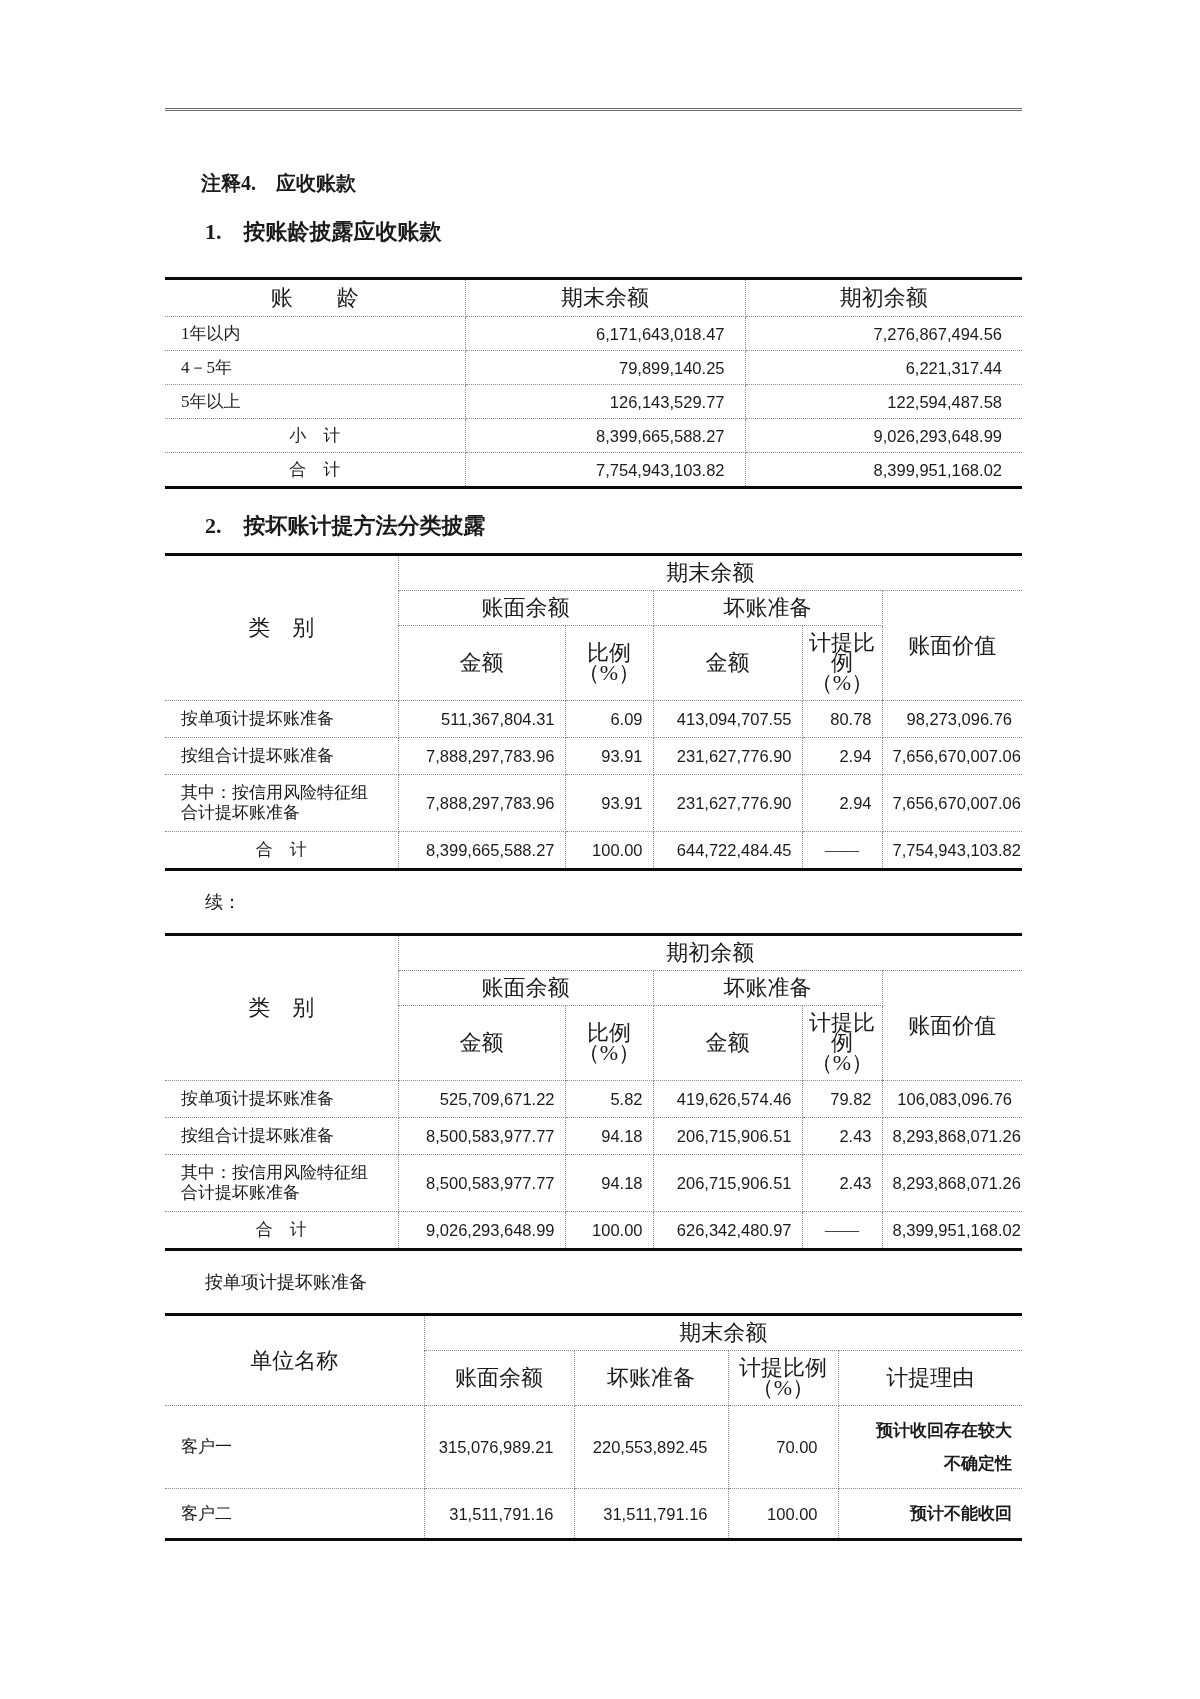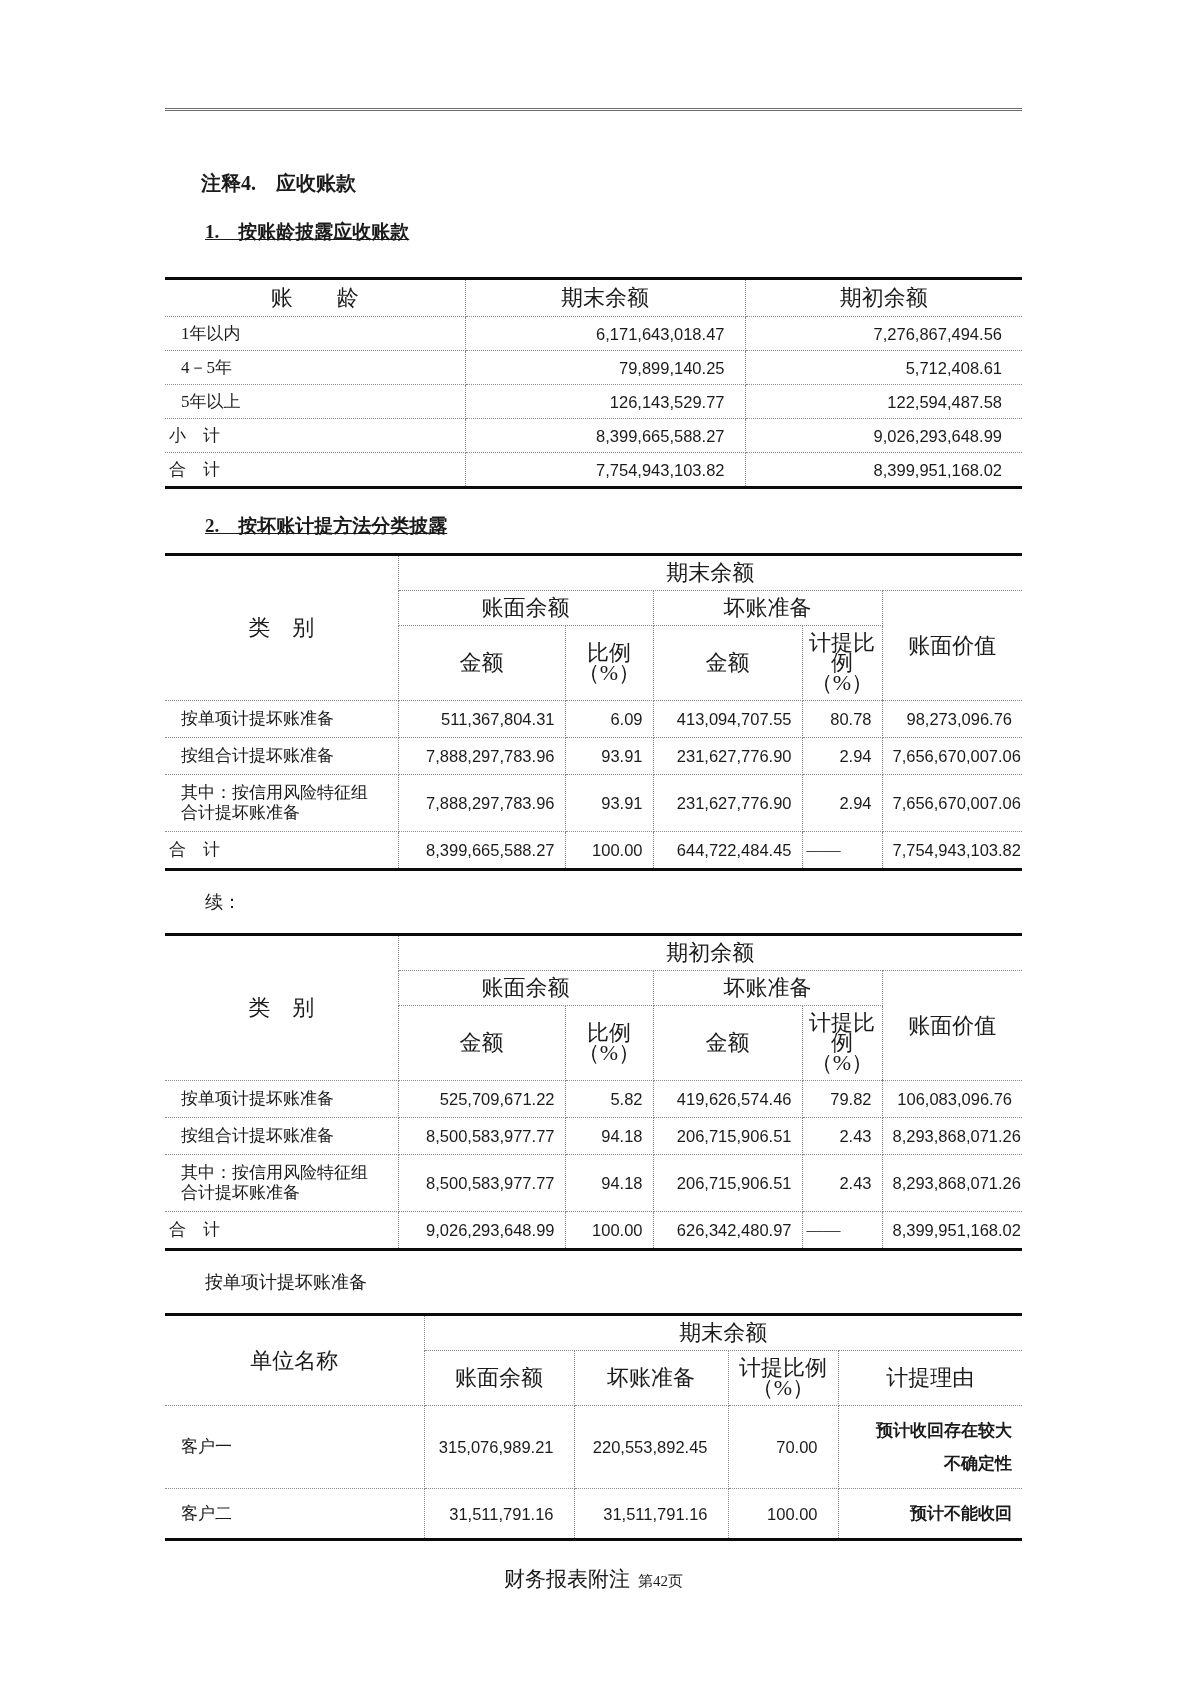--- a/index.html
+++ b/index.html
@@ -7,21 +7,21 @@
     position:relative; width:1200px; height:1699px; background:#ffffff;
     color:#1b1b1b; font-family:"Liberation Serif","DejaVu Serif",serif;
     overflow:hidden;
     border-radius:31px;
   }
   .content { position:absolute; left:165px; top:0; width:857px; }
 
   .top-rule { margin-top:108px; height:0; border-top:3px double #6b6b6b; }
 
   .h-note { margin:60px 0 0 36px; font-size:20px; line-height:24px; font-weight:bold; }
-  .h-sec  { margin:26px 0 0 40px; font-size:19px; line-height:22px; font-weight:bold;text-decoration:underline; }
+  .h-sec  { margin:26px 0 0 40px; font-size:22px; line-height:22px; font-weight:bold; }
   .h-plain{ margin:20px 0 0 40px; font-size:18px; line-height:22px; font-weight:normal; }
 
   table {
     border-collapse:collapse; width:857px; table-layout:fixed;
     border-top:3px solid #0a0a0a; border-bottom:3px solid #0a0a0a;
   }
   .t1 { margin-top:34px; }
   .t2 { margin-top:16px; }
   .t3 { margin-top:20px; }
   .t4 { margin-top:20px; }
@@ -32,21 +32,21 @@
     font-size:17px; line-height:20px; padding:7px 10px; font-weight:normal;
   }
   th { text-align:center; padding:7px 4px; font-size:22px; }
   .noR { border-right:none !important; }
 
   td.lbl { text-align:left; padding-left:16px; }
   td.num {
     text-align:right; padding-right:20px;
     font-family:"Liberation Sans","DejaVu Sans",sans-serif; font-size:16.5px;
   }
-  td.ctr { text-align:left; padding-left:4px; padding-right:4px; }
+  td.ctr { text-align:center; padding-left:4px; padding-right:4px; }
   .t2 td.num, .t3 td.num { padding-right:10px; }
   .t1 th { height:22px; }
   .t1 td { height:21px; padding-top:6px; padding-bottom:6px; }
   .t2 td, .t3 td { padding-top:8px; padding-bottom:8px; }
   .t4 td { padding-top:8px; padding-bottom:8px; }
   .t4 td.reason { text-align:right; padding-left:14px; line-height:33px;font-weight:bold; }
 
   .footer { margin-top:24px; text-align:center; }
   .f-title { font-size:21px; }
   .f-page  { font-size:15px; margin-left:8px;
@@ -78,21 +78,21 @@
       </thead>
       <tbody>
         <tr>
           <td class="lbl">1年以内</td>
           <td class="num">6,171,643,018.47</td>
           <td class="num noR">7,276,867,494.56</td>
         </tr>
         <tr>
           <td class="lbl">4－5年</td>
           <td class="num">79,899,140.25</td>
-          <td class="num noR">5,712,408.61</td>
+          <td class="num noR">6,221,317.44</td>
         </tr>
         <tr>
           <td class="lbl">5年以上</td>
           <td class="num">126,143,529.77</td>
           <td class="num noR">122,594,487.58</td>
         </tr>
         <tr>
           <td class="lbl ctr">小　计</td>
           <td class="num">8,399,665,588.27</td>
           <td class="num noR">9,026,293,648.99</td>
@@ -274,18 +274,15 @@
         <tr>
           <td class="lbl">客户二</td>
           <td class="num">31,511,791.16</td>
           <td class="num">31,511,791.16</td>
           <td class="num">100.00</td>
           <td class="reason noR">预计不能收回</td>
         </tr>
       </tbody>
     </table>
 
-    <div class="footer">
-      <span class="f-title">财务报表附注</span><span class="f-page">第42页</span>
-    </div>
 
   </div>
 </div>
 
 </body></html>

